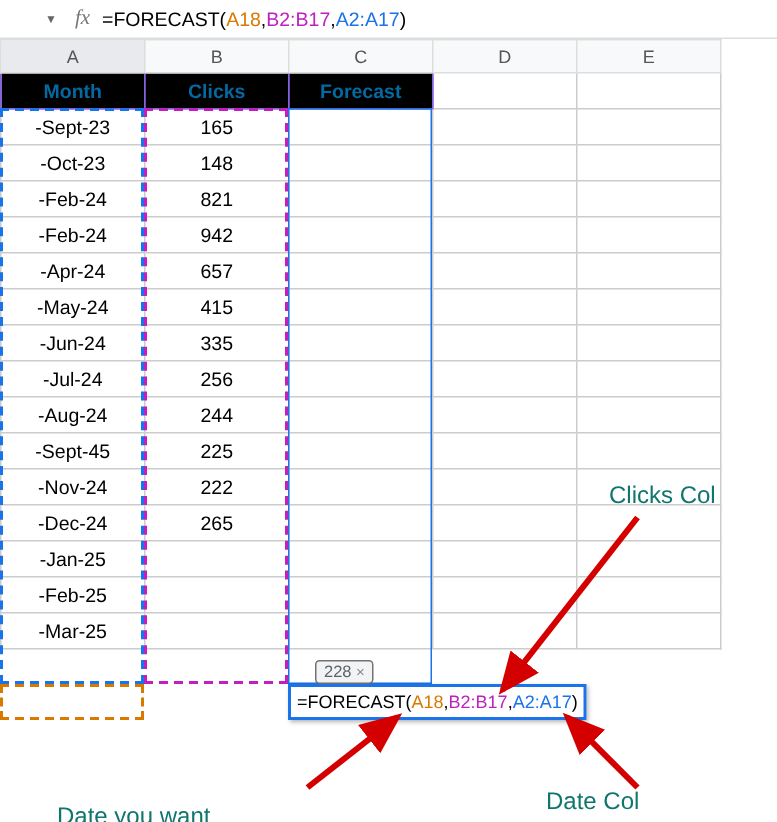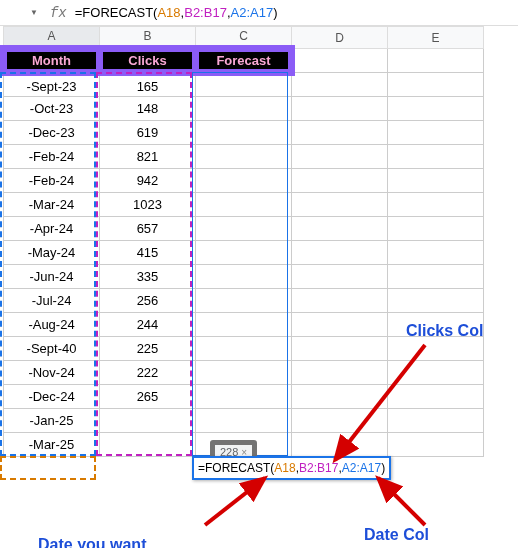--- a/index.html
+++ b/index.html
@@ -22,21 +22,21 @@
   }
   .fb-dropdown {
     font-size: 8px;
     color: #666;
     margin-right: 12px;
   }
   .fx {
     font-style: italic;
     color: #777;
     margin-right: 8px;
-    font-family: Liberation Mono, monospace;
+    font-family: Liberation Serif, serif;
     font-size: 14px;
   }
   .formula-text {
     font-family: Arial, sans-serif;
     font-size: 13px;
   }
   .formula-text .fn { color:#000; }
   .formula-text .ref1 { color:#d87a00; }
   .formula-text .ref2 { color:#c020c0; }
   .formula-text .ref3 { color:#1a73e8; }
@@ -68,23 +68,23 @@
     background: #fff;
   }
   .colA { width: 96px; }
   .colB { width: 96px; }
   .colC { width: 96px; }
   .colD { width: 96px; }
   .colE { width: 96px; }
 
   tr.header td {
     background: #000;
-    color: #f9a8d4;
+    color: #0369a1;
     font-weight: bold;
-    border: 7px solid #8b5cf6;
+    border: 1px solid #8b5cf6;
   }
   tr.header td.colD, tr.header td.colE {
     background:#fff; color:#000; border:1px solid #ccc; font-weight:normal;
   }
 
   
   .range-a {
     position:absolute;
     border:2px dashed #1a73e8;
     pointer-events:none;
@@ -109,33 +109,33 @@
     border:2px solid #1a73e8;
     background:#fff;
     box-shadow: 1px 1px 3px rgba(0,0,0,.3);
     font-size:12px;
     padding:3px 4px;
     white-space:nowrap;
   }
   .hint {
     position:absolute;
     background:#f1f3f4;
-    border:5px solid #737373;
+    border:1px solid #737373;
     border-radius:3px;
     font-size:11px;
     color:#5f6368;
     padding:1px 5px;
   }
   .hint .x { color:#888; margin-left:3px; font-size:10px; }
 
   
   .anno {
     position:absolute;
-    color:#1d4ed8;
-    font-weight:bold;
+    color:#0f766e;
+    font-weight:normal;
     font-size:16px;
   }
   svg.arrow { position:absolute; pointer-events:none; }
 </style>
 </head>
 <body>
 
 <div class="formula-bar">
   <span class="fb-dropdown">▼</span>
   <span class="fx">fx</span>
@@ -172,48 +172,34 @@
           <td class="colE"></td>
         </tr>
         <tr>
           <td class="colA">-Oct-23</td>
           <td class="colB">148</td>
           <td class="colC"></td>
           <td class="colD"></td>
           <td class="colE"></td>
         </tr>
         <tr>
-          <td class="colA">-Dec-23</td>
-          <td class="colB">619</td>
-          <td class="colC"></td>
-          <td class="colD"></td>
-          <td class="colE"></td>
-        </tr>
-        <tr>
           <td class="colA">-Feb-24</td>
           <td class="colB">821</td>
           <td class="colC"></td>
           <td class="colD"></td>
           <td class="colE"></td>
         </tr>
         <tr>
           <td class="colA">-Feb-24</td>
           <td class="colB">942</td>
           <td class="colC"></td>
           <td class="colD"></td>
           <td class="colE"></td>
         </tr>
         <tr>
-          <td class="colA">-Mar-24</td>
-          <td class="colB">1023</td>
-          <td class="colC"></td>
-          <td class="colD"></td>
-          <td class="colE"></td>
-        </tr>
-        <tr>
           <td class="colA">-Apr-24</td>
           <td class="colB">657</td>
           <td class="colC"></td>
           <td class="colD"></td>
           <td class="colE"></td>
         </tr>
         <tr>
           <td class="colA">-May-24</td>
           <td class="colB">415</td>
           <td class="colC"></td>
@@ -235,21 +221,21 @@
           <td class="colE"></td>
         </tr>
         <tr>
           <td class="colA">-Aug-24</td>
           <td class="colB">244</td>
           <td class="colC"></td>
           <td class="colD"></td>
           <td class="colE"></td>
         </tr>
         <tr>
-          <td class="colA">-Sept-40</td>
+          <td class="colA">-Sept-45</td>
           <td class="colB">225</td>
           <td class="colC"></td>
           <td class="colD"></td>
           <td class="colE"></td>
         </tr>
         <tr>
           <td class="colA">-Nov-24</td>
           <td class="colB">222</td>
           <td class="colC"></td>
           <td class="colD"></td>
@@ -257,20 +243,27 @@
         </tr>
         <tr>
           <td class="colA">-Dec-24</td>
           <td class="colB">265</td>
           <td class="colC"></td>
           <td class="colD"></td>
           <td class="colE"></td>
         </tr>
         <tr>
           <td class="colA">-Jan-25</td>
+          <td class="colB"></td>
+          <td class="colC"></td>
+          <td class="colD"></td>
+          <td class="colE"></td>
+        </tr>
+        <tr>
+          <td class="colA">-Feb-25</td>
           <td class="colB"></td>
           <td class="colC"></td>
           <td class="colD"></td>
           <td class="colE"></td>
         </tr>
         <tr>
           <td class="colA">-Mar-25</td>
           <td class="colB"></td>
           <td class="colC"></td>
           <td class="colD"></td>

